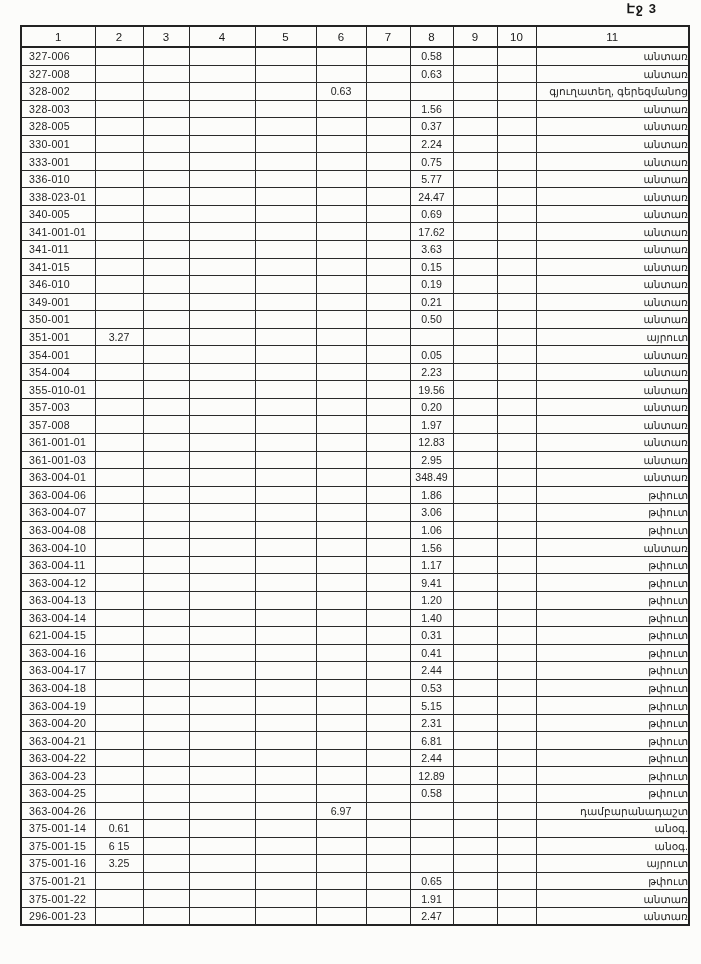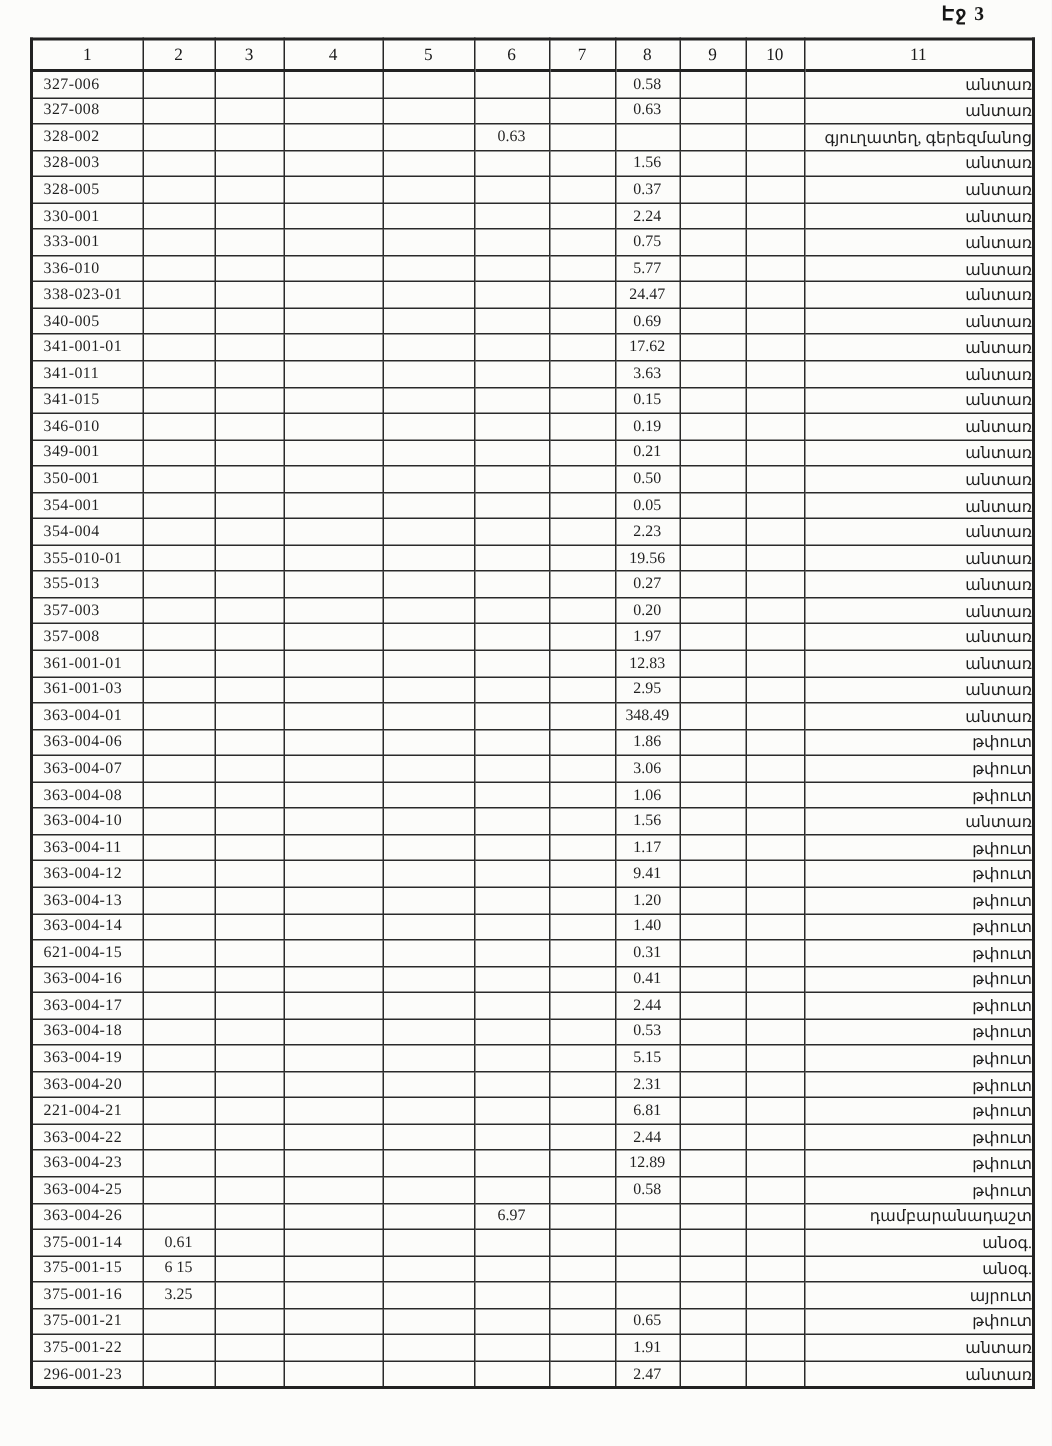--- a/index.html
+++ b/index.html
@@ -6,21 +6,21 @@
     margin: 0;
     padding: 0;
     background: #f4f4f2;
   }
   .page {
     position: relative;
     width: 701px;
     height: 964px;
     background: #fcfcfa;
     color: #1d1d1d;
-    font-family: Liberation Serif, serif;
+    font-family: Liberation Sans, sans-serif;
     overflow: hidden;
   }
   .page-label {
     position: absolute;
     top: 1px;
     right: 44px;
     font-size: 13px;
     font-weight: bold;
     letter-spacing: 1px;
     color: #161616;
@@ -316,20 +316,33 @@
           <td class="num"></td>
           <td class="num"></td>
           <td class="num"></td>
           <td class="num"></td>
           <td class="num">0.50</td>
           <td class="num"></td>
           <td class="num"></td>
           <td class="type">անտառ</td>
         </tr>
         <tr>
+          <td class="code">351-001</td>
+          <td class="num">3.27</td>
+          <td class="num"></td>
+          <td class="num"></td>
+          <td class="num"></td>
+          <td class="num"></td>
+          <td class="num"></td>
+          <td class="num"></td>
+          <td class="num"></td>
+          <td class="num"></td>
+          <td class="type">այրուտ</td>
+        </tr>
+        <tr>
           <td class="code">354-001</td>
           <td class="num"></td>
           <td class="num"></td>
           <td class="num"></td>
           <td class="num"></td>
           <td class="num"></td>
           <td class="num"></td>
           <td class="num">0.05</td>
           <td class="num"></td>
           <td class="num"></td>
@@ -355,33 +368,20 @@
           <td class="num"></td>
           <td class="num"></td>
           <td class="num"></td>
           <td class="num"></td>
           <td class="num">19.56</td>
           <td class="num"></td>
           <td class="num"></td>
           <td class="type">անտառ</td>
         </tr>
         <tr>
-          <td class="code">355-013</td>
-          <td class="num"></td>
-          <td class="num"></td>
-          <td class="num"></td>
-          <td class="num"></td>
-          <td class="num"></td>
-          <td class="num"></td>
-          <td class="num">0.27</td>
-          <td class="num"></td>
-          <td class="num"></td>
-          <td class="type">անտառ</td>
-        </tr>
-        <tr>
           <td class="code">357-003</td>
           <td class="num"></td>
           <td class="num"></td>
           <td class="num"></td>
           <td class="num"></td>
           <td class="num"></td>
           <td class="num"></td>
           <td class="num">0.20</td>
           <td class="num"></td>
           <td class="num"></td>
@@ -615,21 +615,21 @@
           <td class="num"></td>
           <td class="num"></td>
           <td class="num"></td>
           <td class="num"></td>
           <td class="num">2.31</td>
           <td class="num"></td>
           <td class="num"></td>
           <td class="type">թփուտ</td>
         </tr>
         <tr>
-          <td class="code">221-004-21</td>
+          <td class="code">363-004-21</td>
           <td class="num"></td>
           <td class="num"></td>
           <td class="num"></td>
           <td class="num"></td>
           <td class="num"></td>
           <td class="num"></td>
           <td class="num">6.81</td>
           <td class="num"></td>
           <td class="num"></td>
           <td class="type">թփուտ</td>

